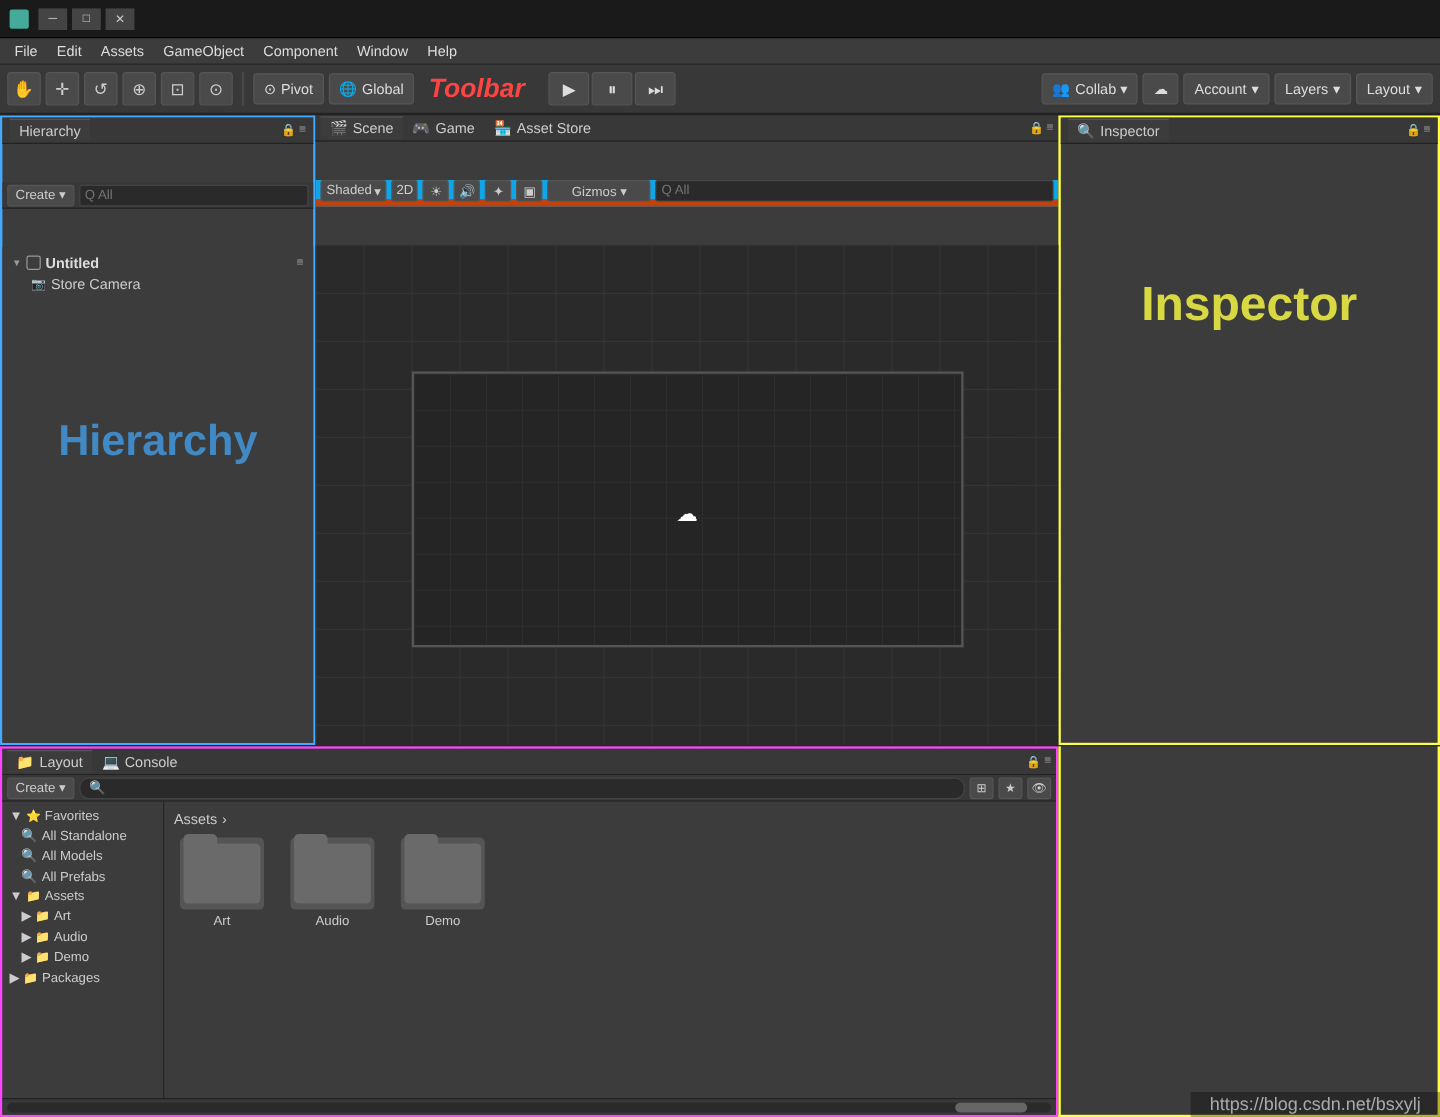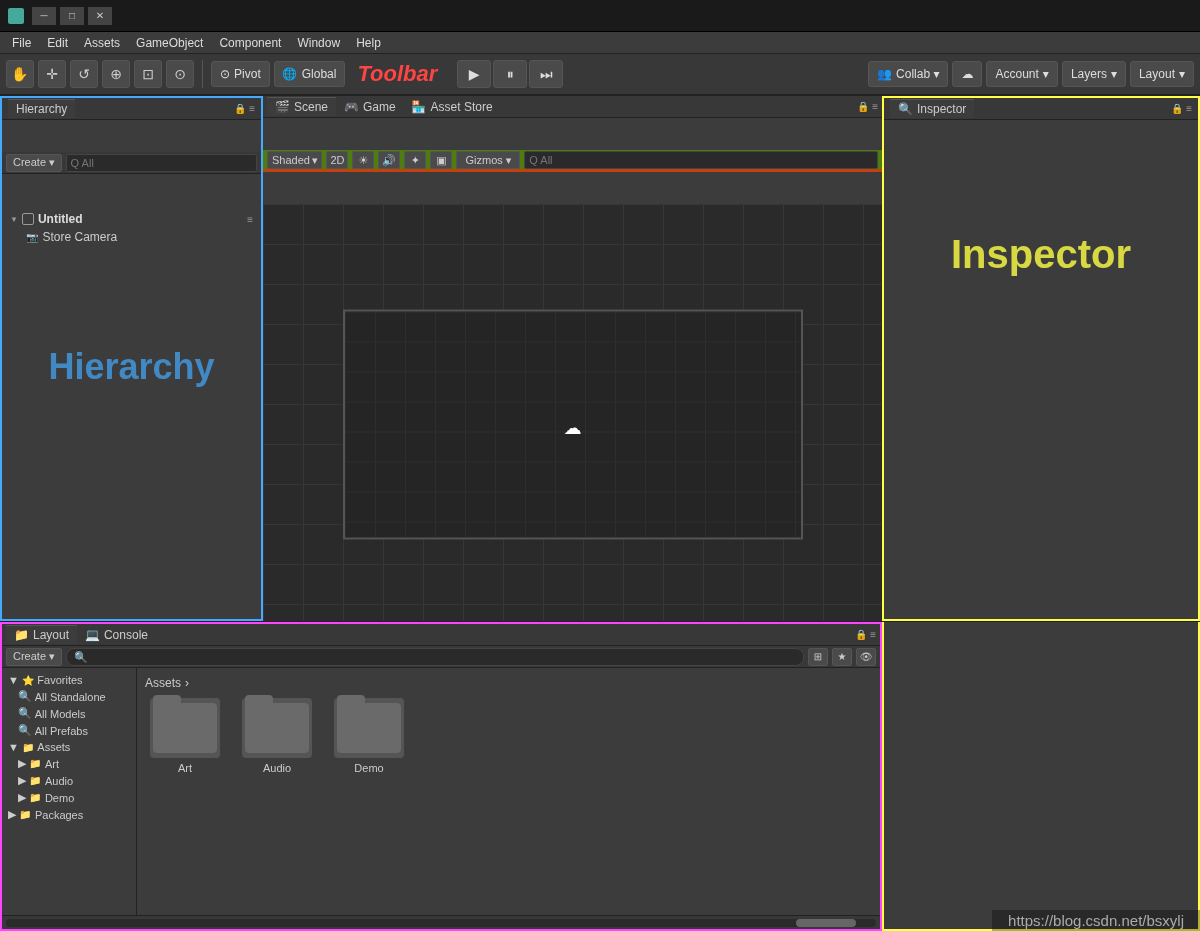--- a/index.html
+++ b/index.html
@@ -227,26 +227,26 @@
       height: 22px;
       background: #383838;
       display: flex;
       align-items: center;
       padding: 0 4px;
       border-bottom: 1px solid #222;
       flex-shrink: 0;
     }
     #scene-toolbar {
       height: 22px;
-      background: #4d7c0f;
-      display: flex;
-      align-items: flex-end;
+      background: #0ea5e9;
+      display: flex;
+      align-items: flex-start;
       padding: 0 4px;
       gap: 4px;
-      border-bottom: 3px solid #c2410c;
+      border-bottom: 6px solid #c2410c;
       flex-shrink: 0;
     }
     .scene-dropdown {
       height: 18px;
       background: #4a4a4a;
       border: 1px solid #555;
       border-radius: 2px;
       padding: 0 4px;
       font-size: 11px;
       color: #ccc;
@@ -262,21 +262,21 @@
       display: flex; align-items: center; justify-content: center;
       font-size: 11px;
       color: #ccc;
       cursor: pointer;
     }
     .gizmos-dropdown {
       height: 18px;
       background: #4a4a4a;
       border: 1px solid #555;
       border-radius: 2px;
-      padding: 0 8px;
+      padding: 0 19px;
       font-size: 11px;
       color: #ccc;
       display: flex; align-items: center; gap: 2px;
       cursor: pointer;
     }
     .search-scene {
       flex: 1;
       height: 18px;
       background: #2a2a2a;
       border: 1px solid #444;

